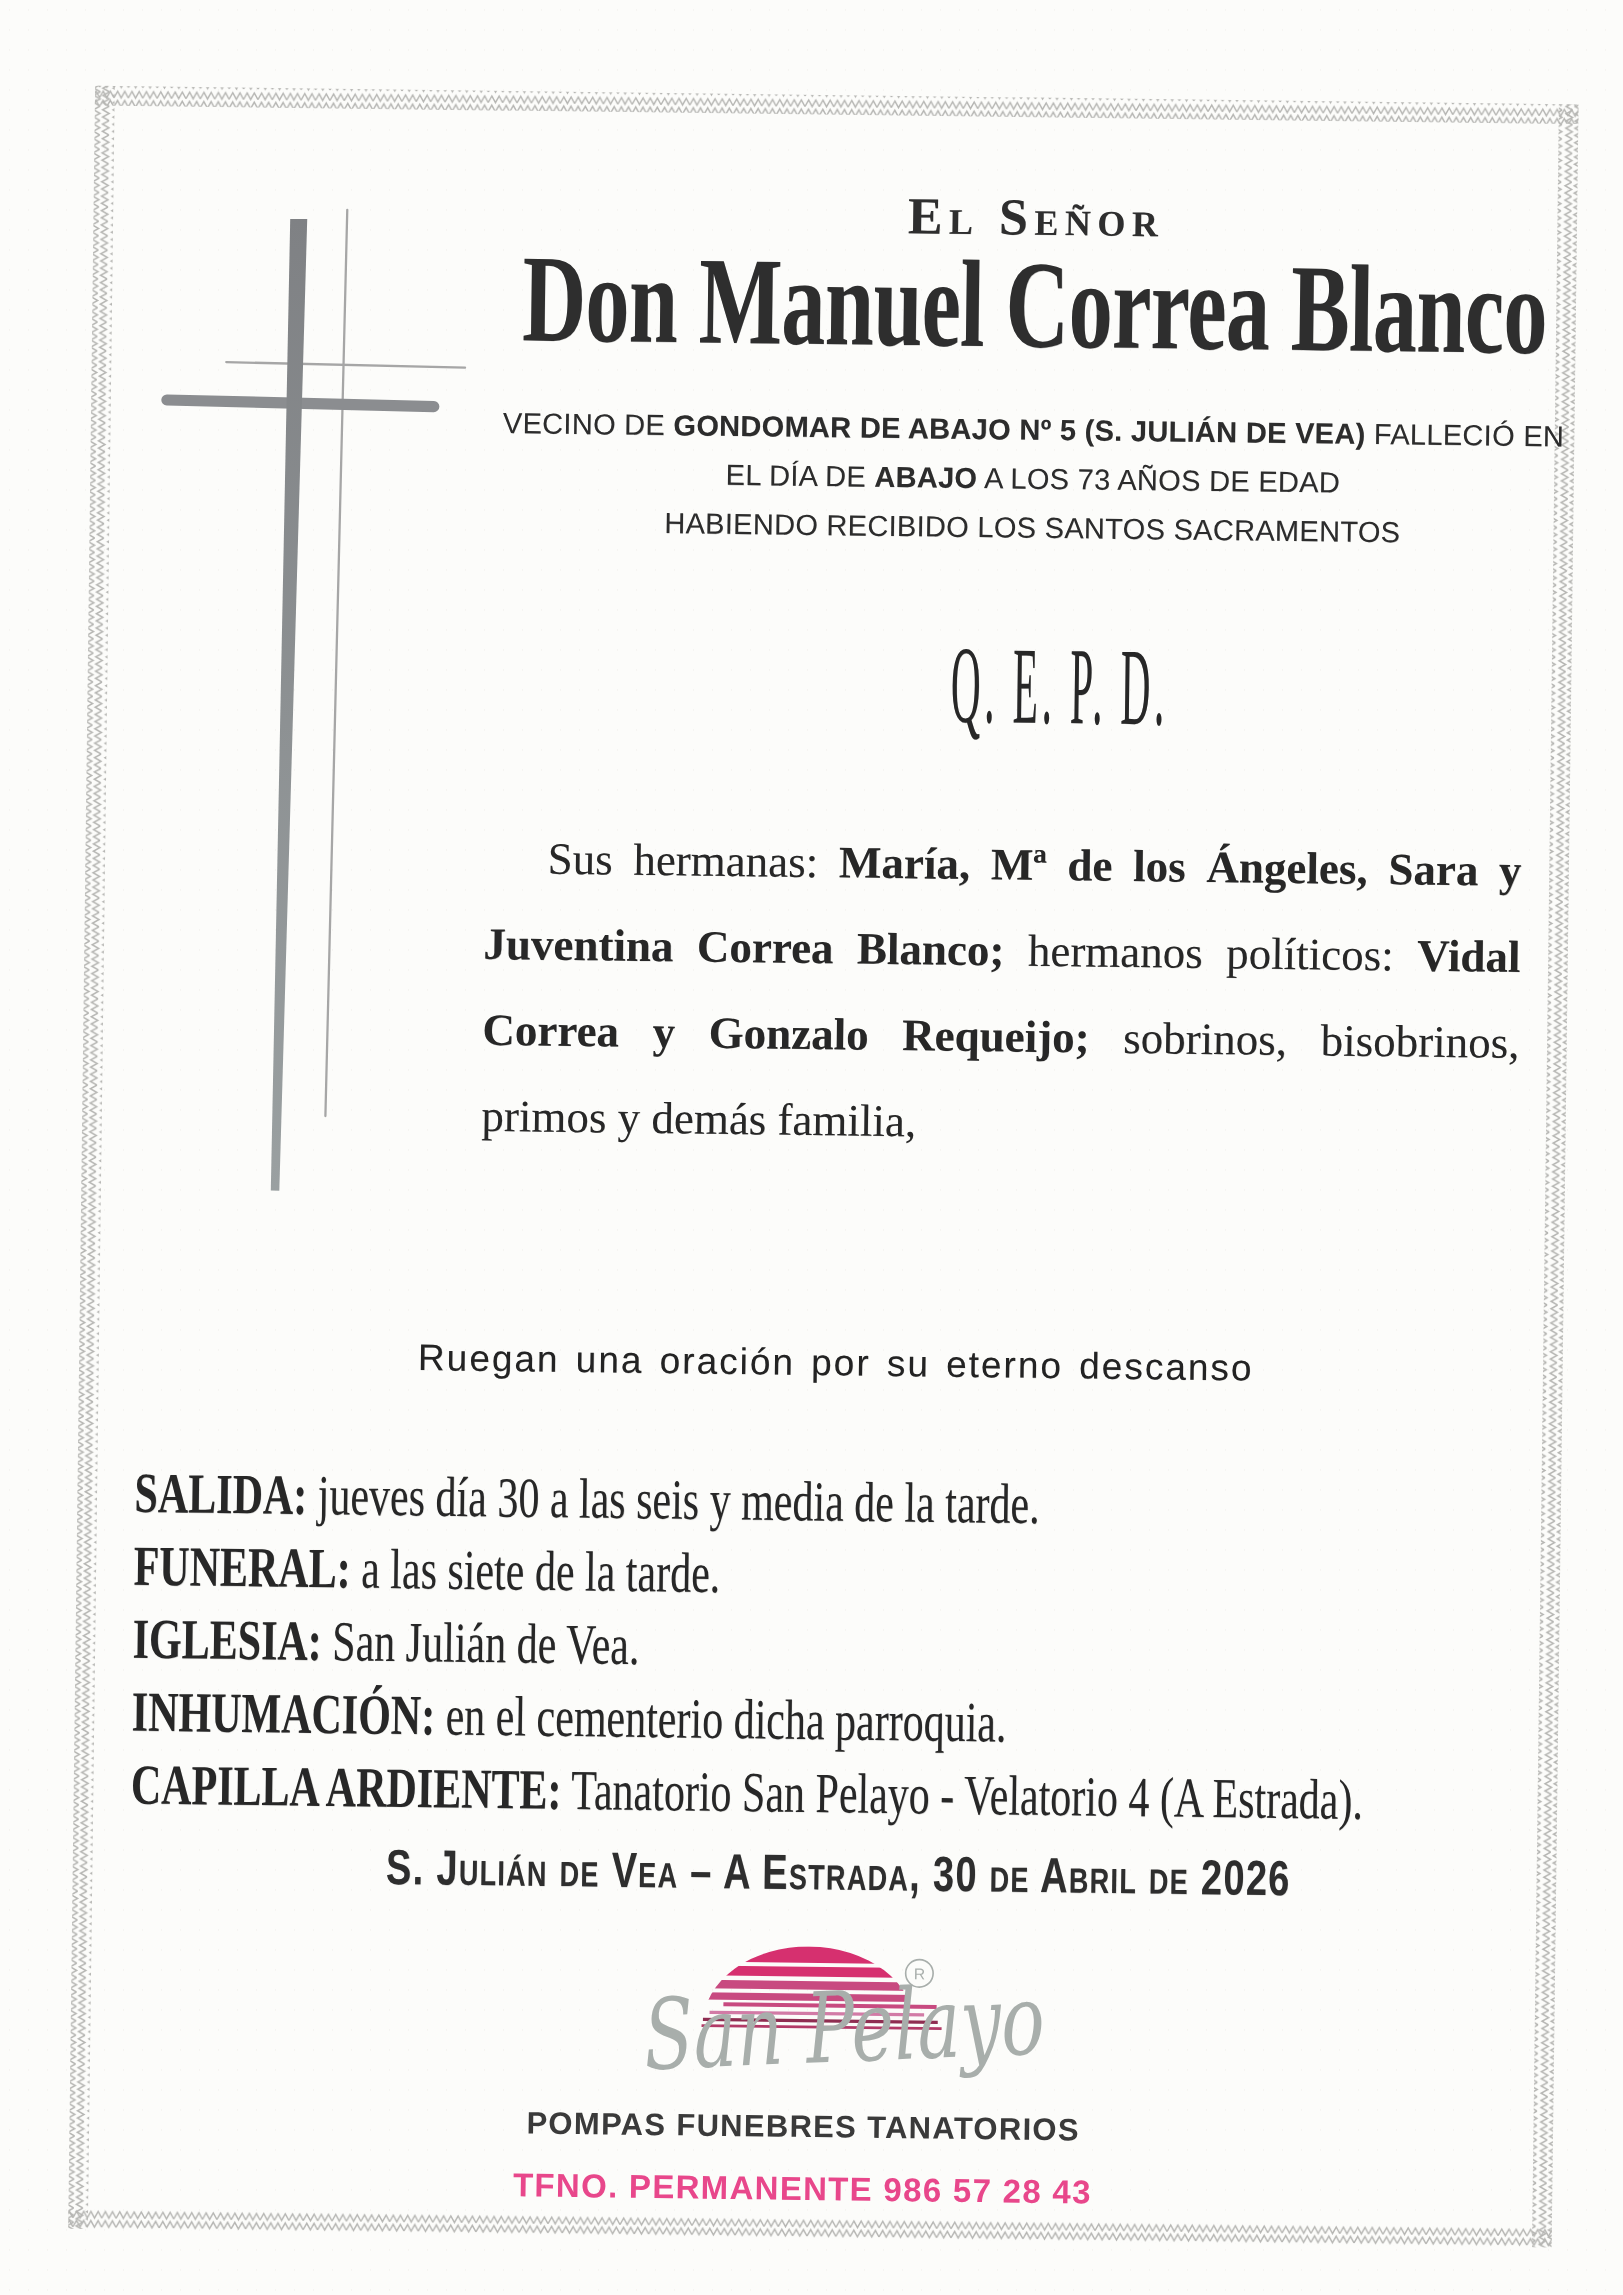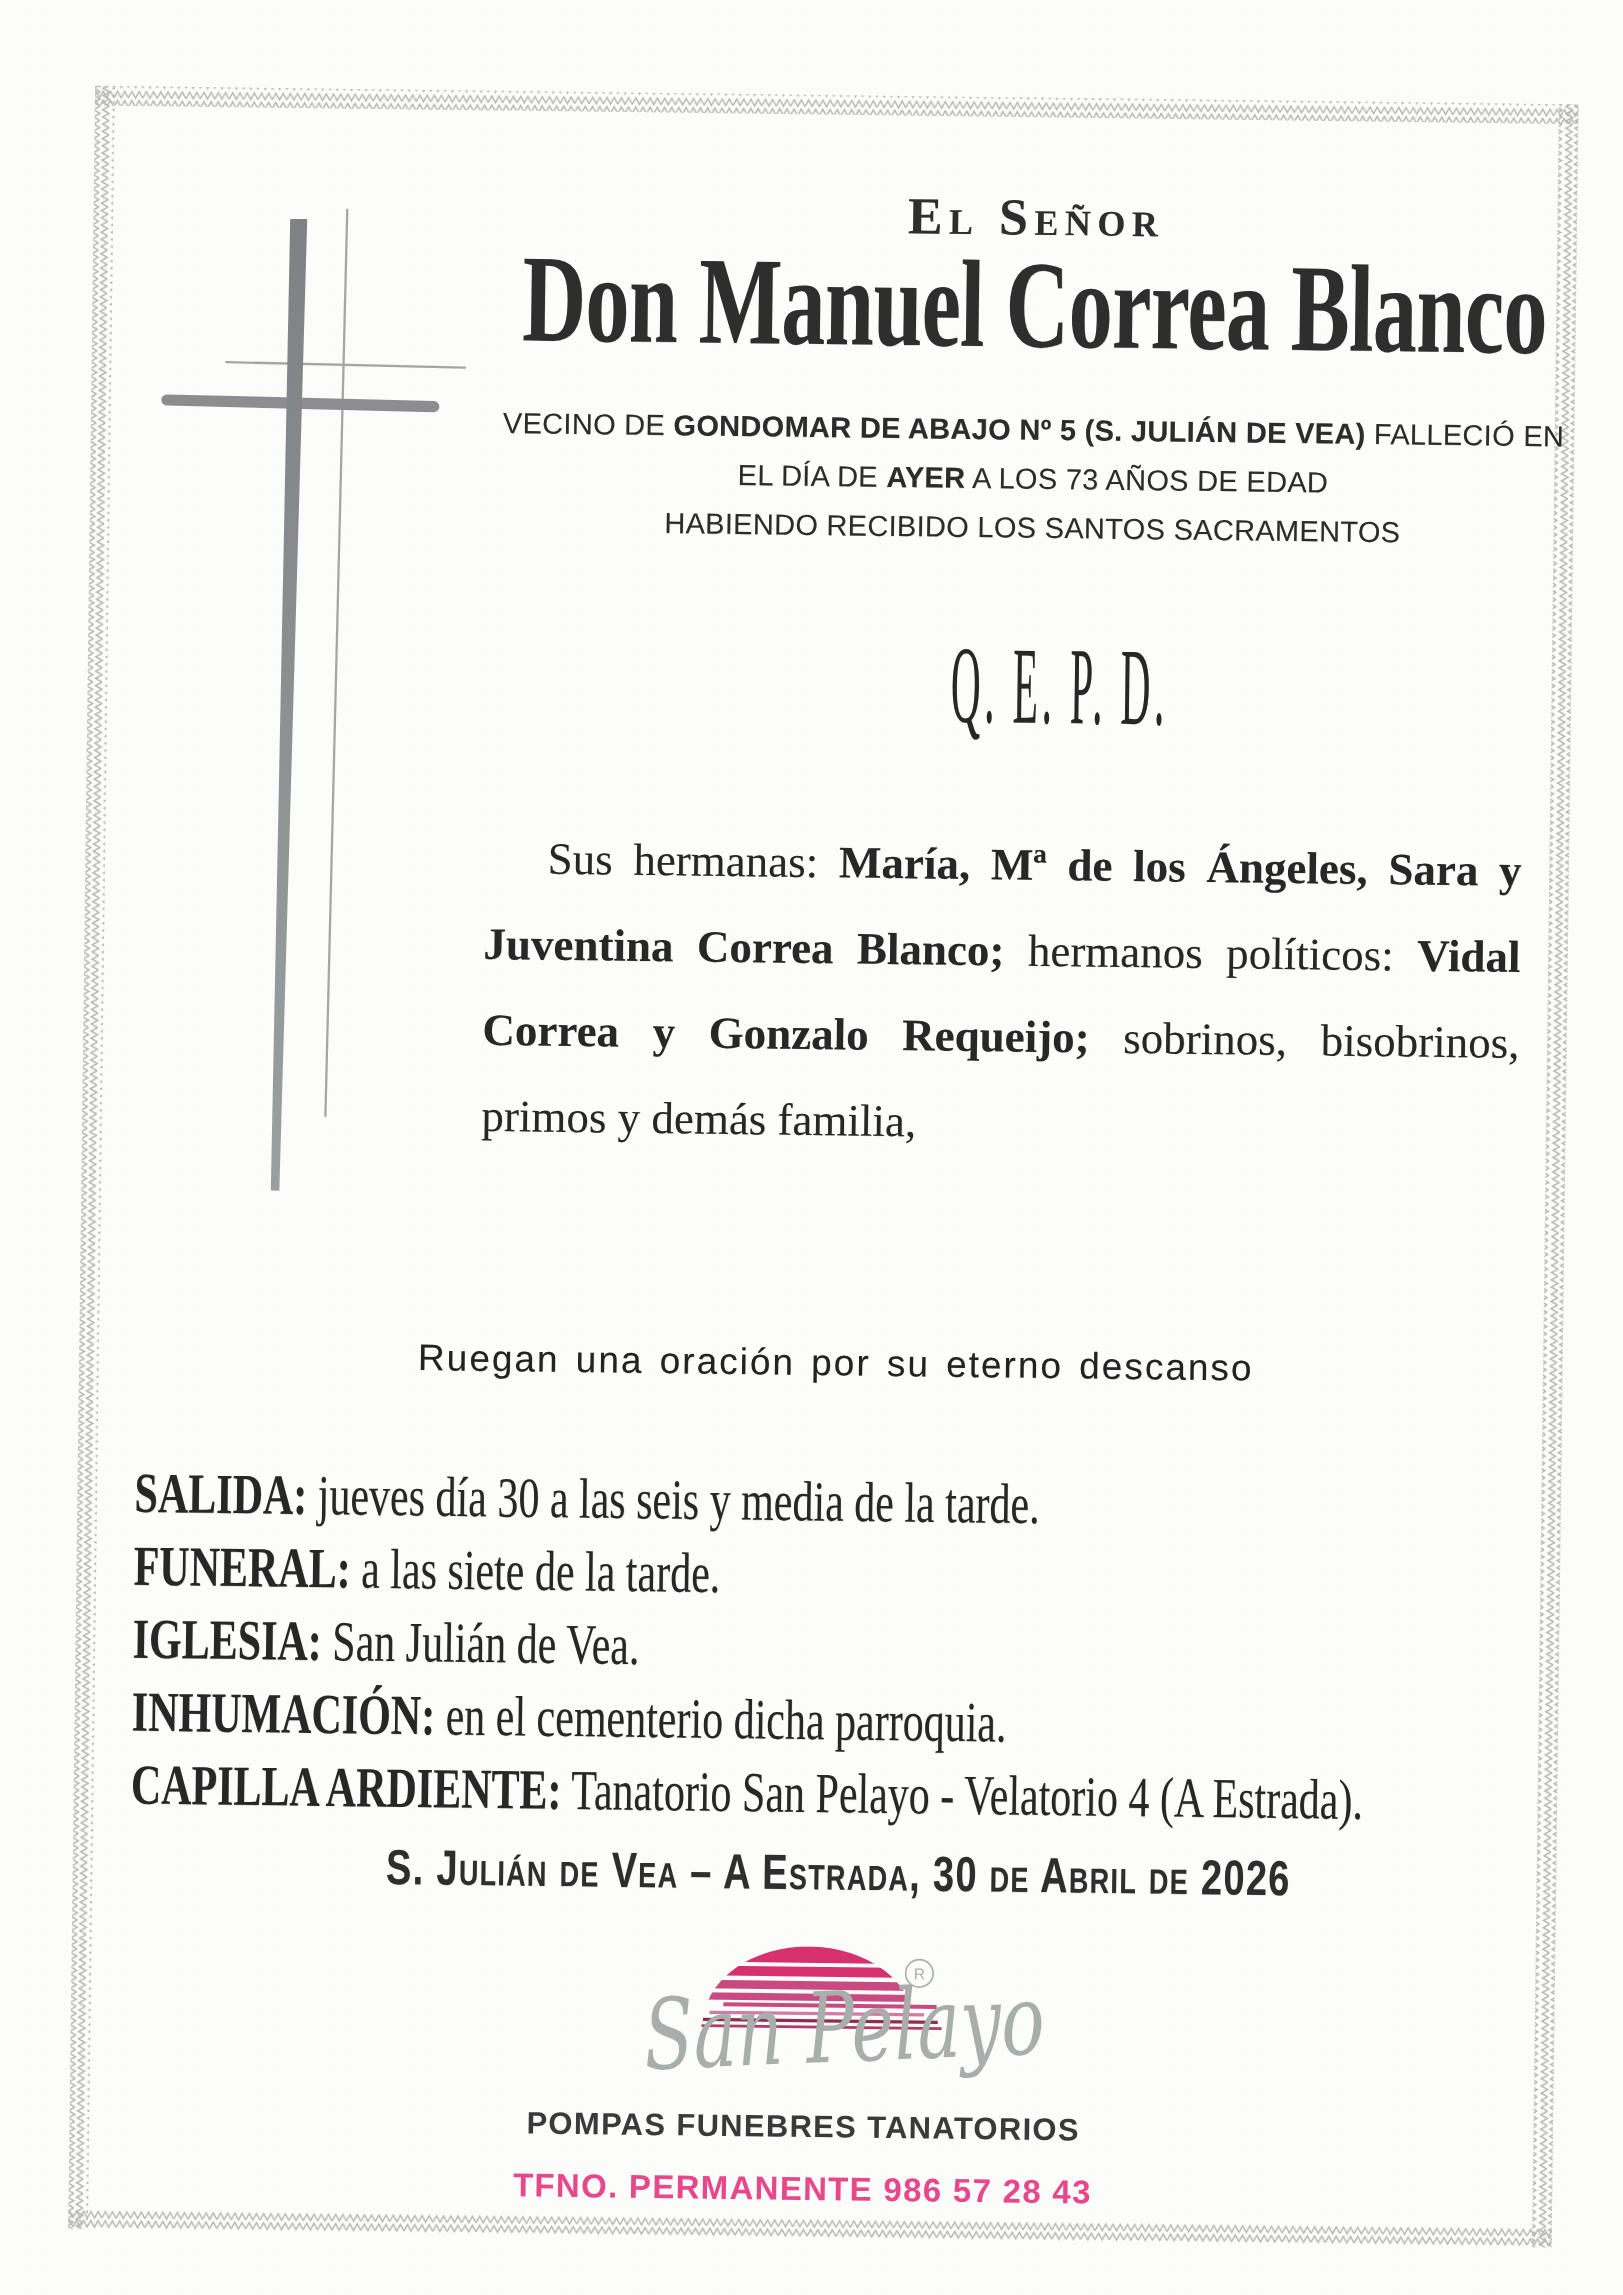--- a/index.html
+++ b/index.html
@@ -114,21 +114,21 @@
       <line class="cross-thin" x1="332" y1="50" x2="316" y2="1435"></line>
       <line class="cross-thick-stroke" x1="60" y1="344" x2="468" y2="349"></line>
       <polygon fill="url(#gcross)" points="245,65 271,65 247,1550 234,1550"></polygon>
     </svg>
 
     <div class="abs header soft">
       <div class="honorific">El Señor</div>
       <div class="title"><span class="title-inner">Don Manuel Correa Blanco</span></div>
       <div class="subtitle">
         <div><span>VECINO DE </span><span class="b">GONDOMAR DE ABAJO Nº 5 (S. JULIÁN DE VEA)</span><span> FALLECIÓ EN</span></div>
-        <div><span>EL DÍA DE </span><span class="b">AYER</span><span> A LOS 73 AÑOS DE EDAD</span></div>
+        <div><span>EL DÍA DE </span><span class="b">ABAJO</span><span> A LOS 73 AÑOS DE EDAD</span></div>
         <div><span>HABIENDO RECIBIDO LOS SANTOS SACRAMENTOS</span></div>
       </div>
     </div>
 
     <div class="abs qepd-wrap soft">
       <span class="qepd-inner">Q. E. P. D.</span>
     </div>
 
     <div class="abs family soft">
       <div class="fline first"><span>Sus hermanas: </span><span class="b">María, Mª de los Ángeles, Sara y</span></div>

